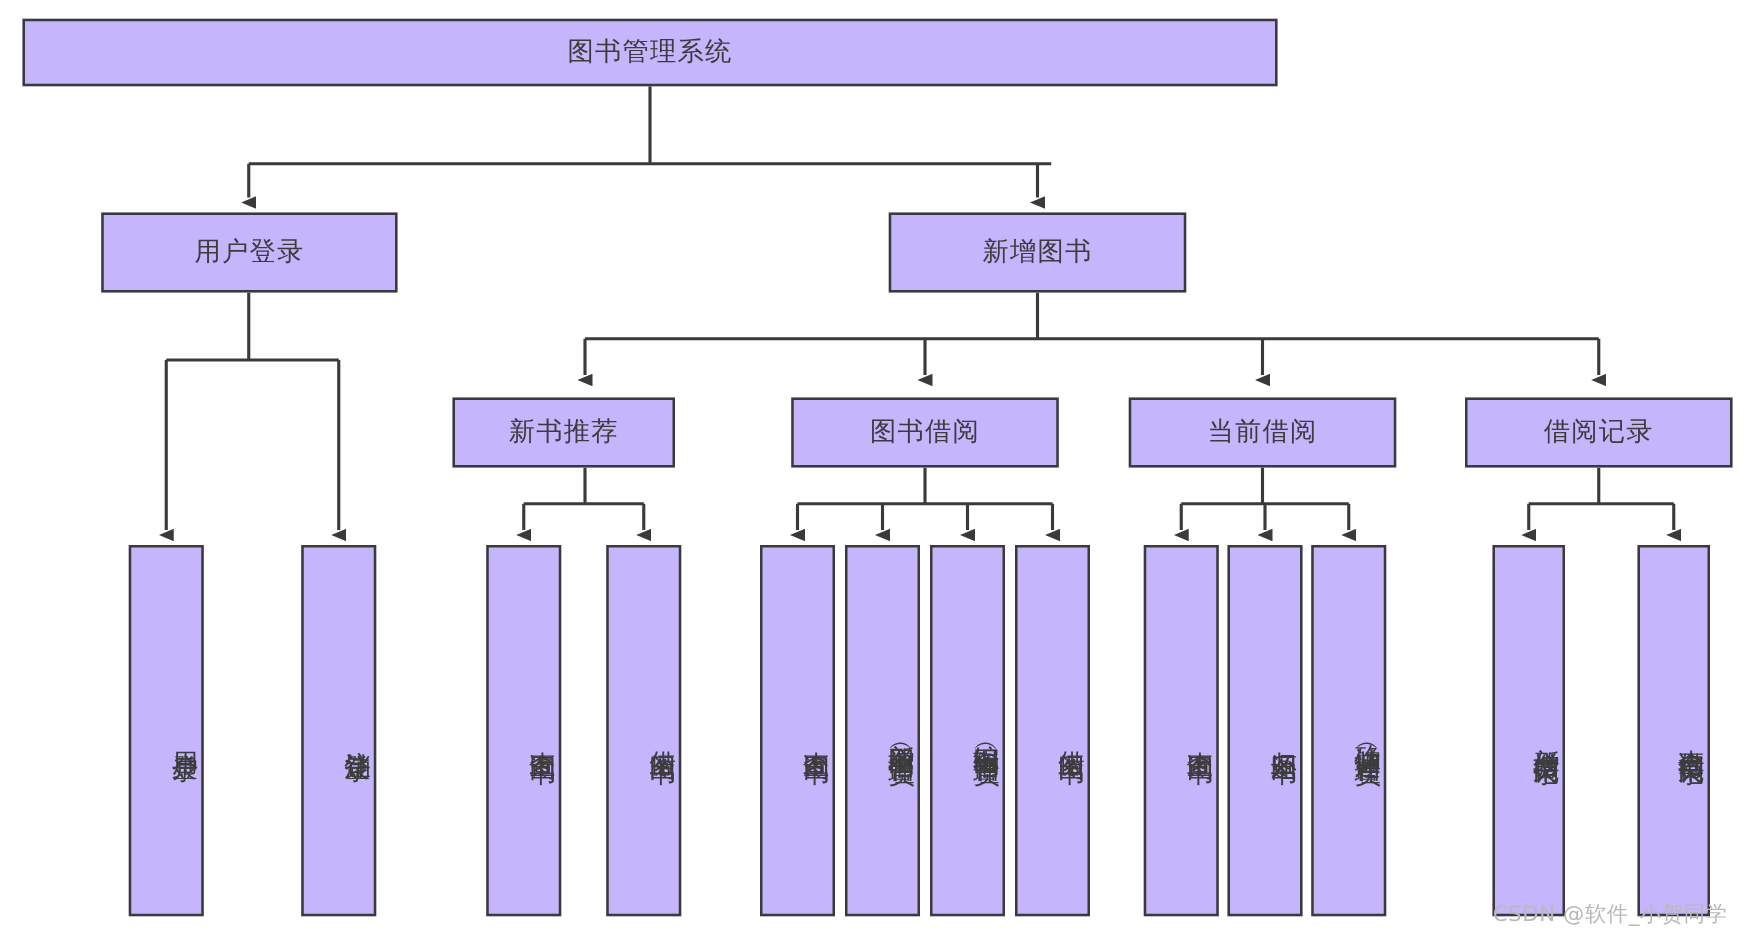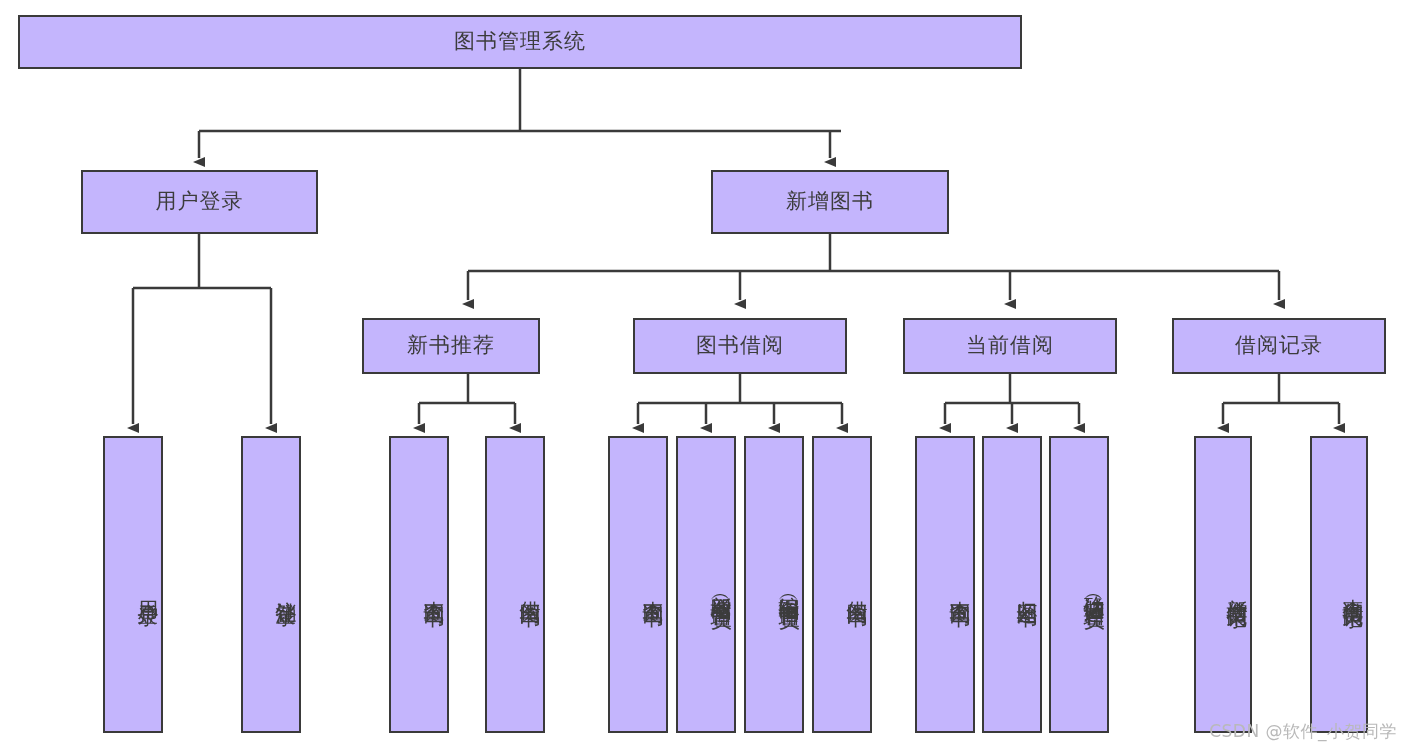--- a/index.html
+++ b/index.html
@@ -52,21 +52,21 @@
     justify-content: center;
   }
   .node.vert .vtext {
     writing-mode: vertical-rl;
     text-orientation: upright;
     white-space: normal;
     text-align: left;
   }
   .watermark {
     position: absolute;
-    right: 8px;
+    right: 23px;
     bottom: 4px;
     font-size: 17px;
     color: #b9b9b9;
     letter-spacing: 0.5px;
     white-space: nowrap;
   }
 </style>
 </head>
 <body>
 

